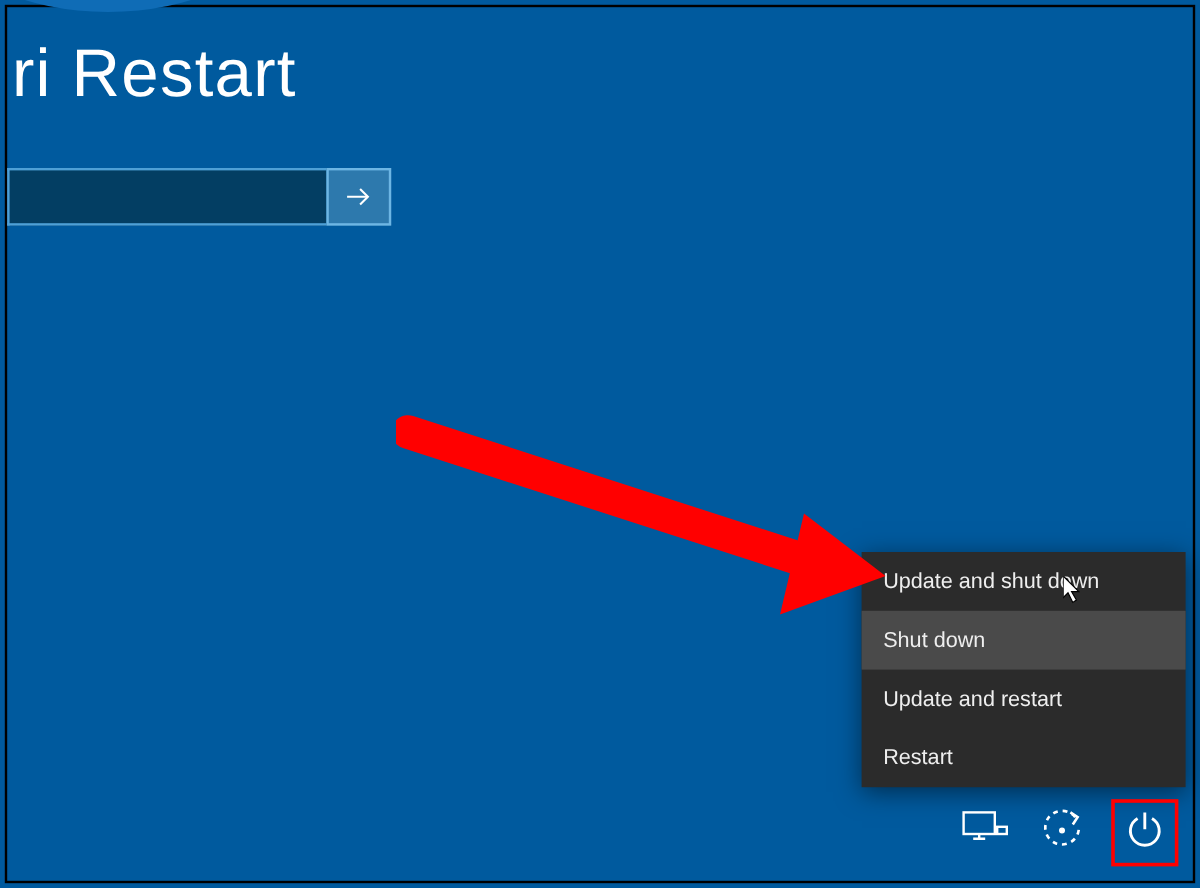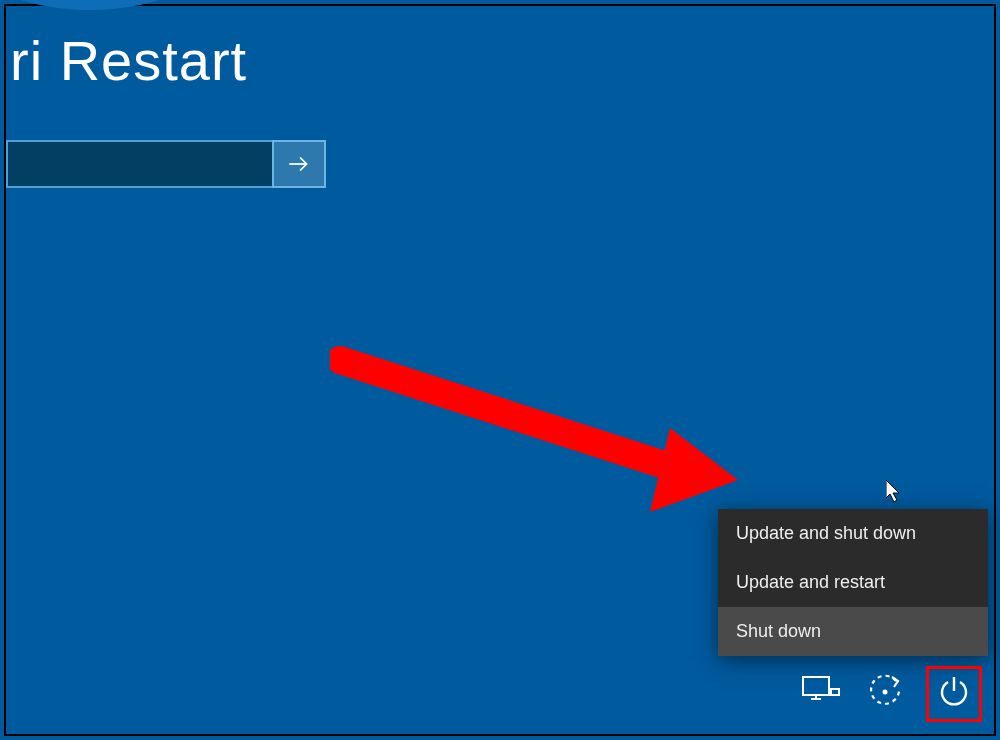--- a/index.html
+++ b/index.html
@@ -146,22 +146,23 @@
       <svg width="26" height="26" viewBox="0 0 24 24" fill="none" stroke="#ffffff" stroke-width="1.6">
         <line x1="3" y1="12" x2="19" y2="12"></line>
         <polyline points="13,6 19,12 13,18"></polyline>
       </svg>
     </span>
   </div>
 </div>
 
 <div class="power-menu">
   <div class="menu-item">Update and shut down</div>
+  <div class="menu-item hovered">Shut down</div>
   <div class="menu-item">Update and restart</div>
-  <div class="menu-item hovered">Shut down</div>
+  <div class="menu-item">Restart</div>
 </div>
 
 <div class="cursor" style="left:886px; top:480px;">
   <svg width="18" height="24" viewBox="0 0 18 24">
     <polygon points="0,0 0,18 4,14 8,22 11,20 7,13 13,13" fill="#ffffff" stroke="#000000" stroke-width="1"></polygon>
   </svg>
 </div>
 
 <div class="tray">
   <div class="tray-btn">

